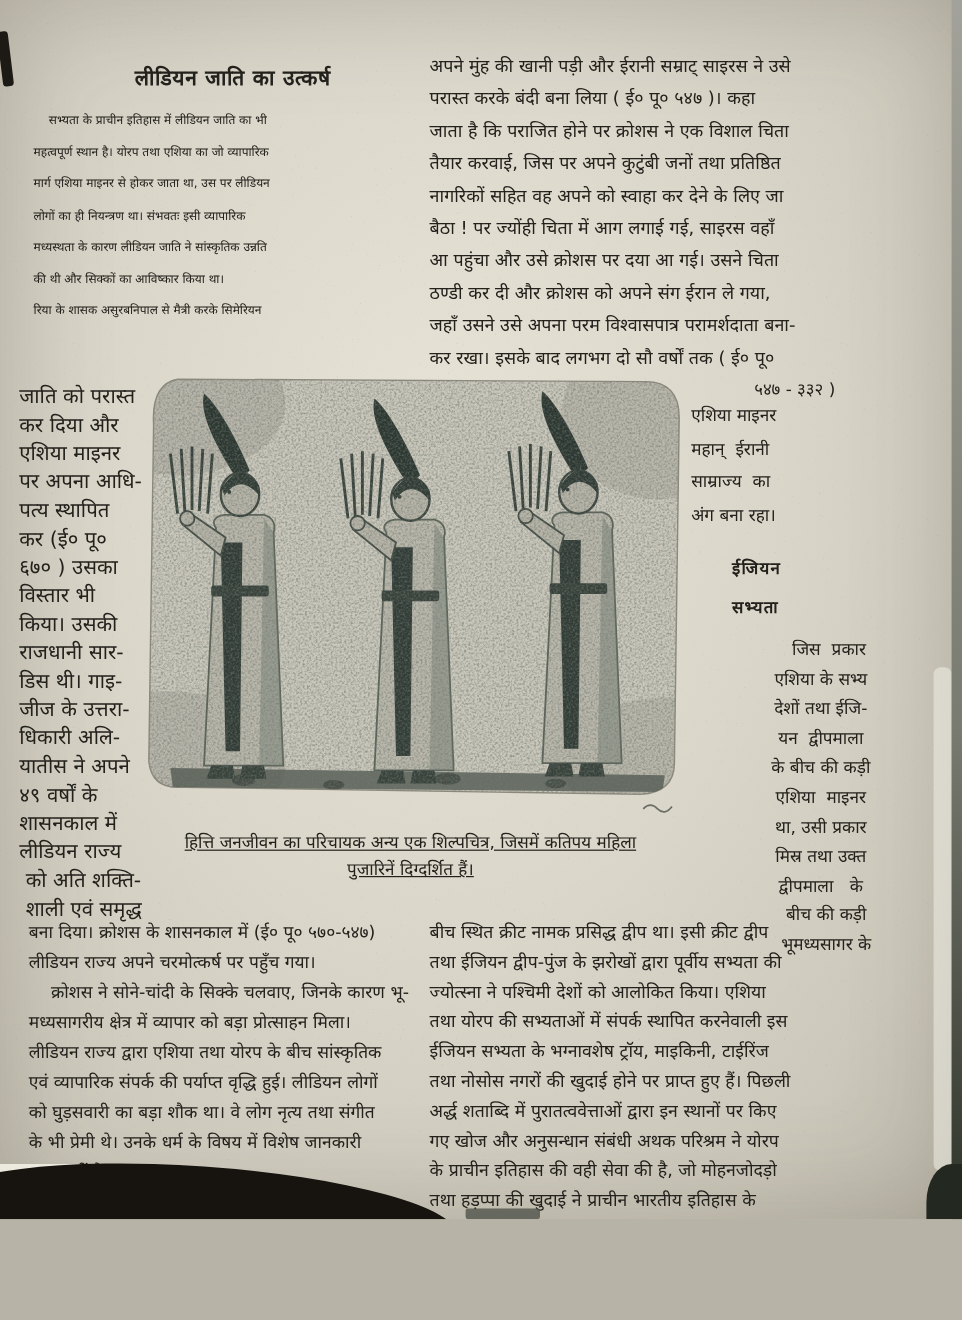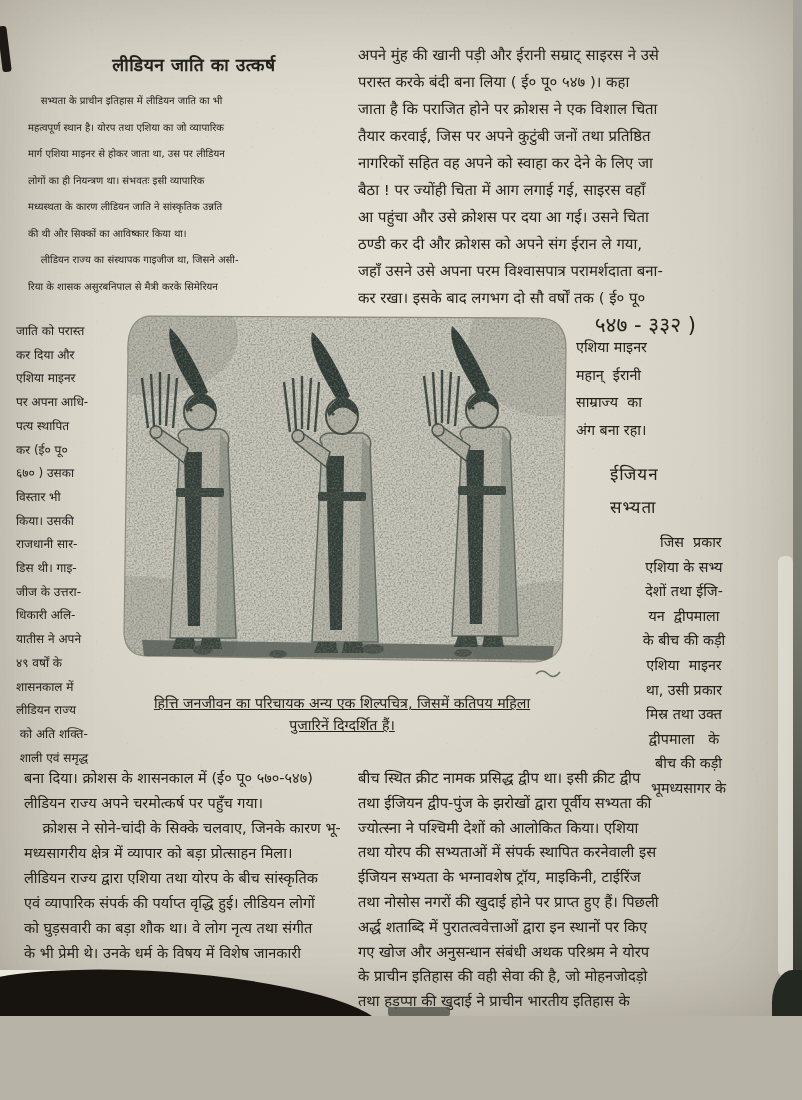--- a/index.html
+++ b/index.html
@@ -9,28 +9,28 @@
     box-shadow:inset 0 0 90px rgba(92,86,70,.30);
     font-family:"DejaVu Sans",sans-serif;color:#23211c;
   }
   .line{white-space:pre;}
   .col{position:absolute;}
   .top-left{left:28px;top:52px;width:332px;}
   .top-left .heading{margin:0 0 12px 0;text-align:center;font-size:17.5px;font-weight:bold;letter-spacing:.5px;}
   .top-left .line{font-size:10px;line-height:26.5px;}
   .top-right{left:358px;top:42px;width:430px;}
   .top-right .line{font-size:14.9px;line-height:27px;}
-  .top-right .tail{font-size:21px;line-height:27px;text-align:right;padding-right:92px;white-space:pre;}
+  .top-right .tail{font-size:14px;line-height:27px;text-align:right;padding-right:92px;white-space:pre;}
   .mid-left{left:16px;top:320px;width:120px;}
-  .mid-left .line{font-size:12px;line-height:23.7px;}
+  .mid-left .line{font-size:17px;line-height:23.7px;}
   .mid-right{left:576px;top:334px;width:216px;}
   .mid-right .line{font-size:14.3px;line-height:27.5px;}
   .mid-right .linesb .line{line-height:24.6px;text-align:center;}
   .subhead{padding-left:34px;margin:14px 0 6px 0;}
-  .subhead .line{font-size:17px;line-height:33px;font-weight:normal;letter-spacing:1px;}
+  .subhead .line{font-size:14px;line-height:33px;font-weight:bold;letter-spacing:1px;}
   .bottom-left{left:24px;top:766px;width:338px;}
   .bottom-left .line{font-size:14.5px;line-height:25px;}
   .bottom-right{left:358px;top:766px;width:432px;}
   .bottom-right .line{font-size:14.7px;line-height:24.8px;}
   #figure-box{position:absolute;left:118px;top:306px;width:454px;height:378px;}
   #caption{position:absolute;left:112px;top:692px;width:460px;text-align:center;text-decoration:underline;}
   #caption .line{font-size:14.2px;line-height:22px;white-space:normal;}
   #catchline{position:absolute;left:36px;top:1036px;font-size:13.4px;}
   #pagenum{position:absolute;left:716px;top:1044px;font-size:16px;letter-spacing:2px;}
   #watermark{
@@ -57,21 +57,20 @@
 
   <div class="col top-left">
     <h2 class="heading">लीडियन जाति का उत्कर्ष</h2>
     <div>
         <div class="line">    सभ्यता के प्राचीन इतिहास में लीडियन जाति का भी</div>
         <div class="line">महत्वपूर्ण स्थान है। योरप तथा एशिया का जो व्यापारिक</div>
         <div class="line">मार्ग एशिया माइनर से होकर जाता था, उस पर लीडियन</div>
         <div class="line">लोगों का ही नियन्त्रण था। संभवतः इसी व्यापारिक</div>
         <div class="line">मध्यस्थता के कारण लीडियन जाति ने सांस्कृतिक उन्नति</div>
         <div class="line">की थी और सिक्कों का आविष्कार किया था।</div>
-        <div class="line">    लीडियन राज्य का संस्थापक गाइजीज था, जिसने असी-</div>
         <div class="line">रिया के शासक असुरबनिपाल से मैत्री करके सिमेरियन</div>
       </div>
   </div>
 
   <div class="col top-right">
     <div>
         <div class="line">अपने मुंह की खानी पड़ी और ईरानी सम्राट् साइरस ने उसे</div>
         <div class="line">परास्त करके बंदी बना लिया ( ई० पू० ५४७ )। कहा</div>
         <div class="line">जाता है कि पराजित होने पर क्रोशस ने एक विशाल चिता</div>
         <div class="line">तैयार करवाई, जिस पर अपने कुटुंबी जनों तथा प्रतिष्ठित</div>

